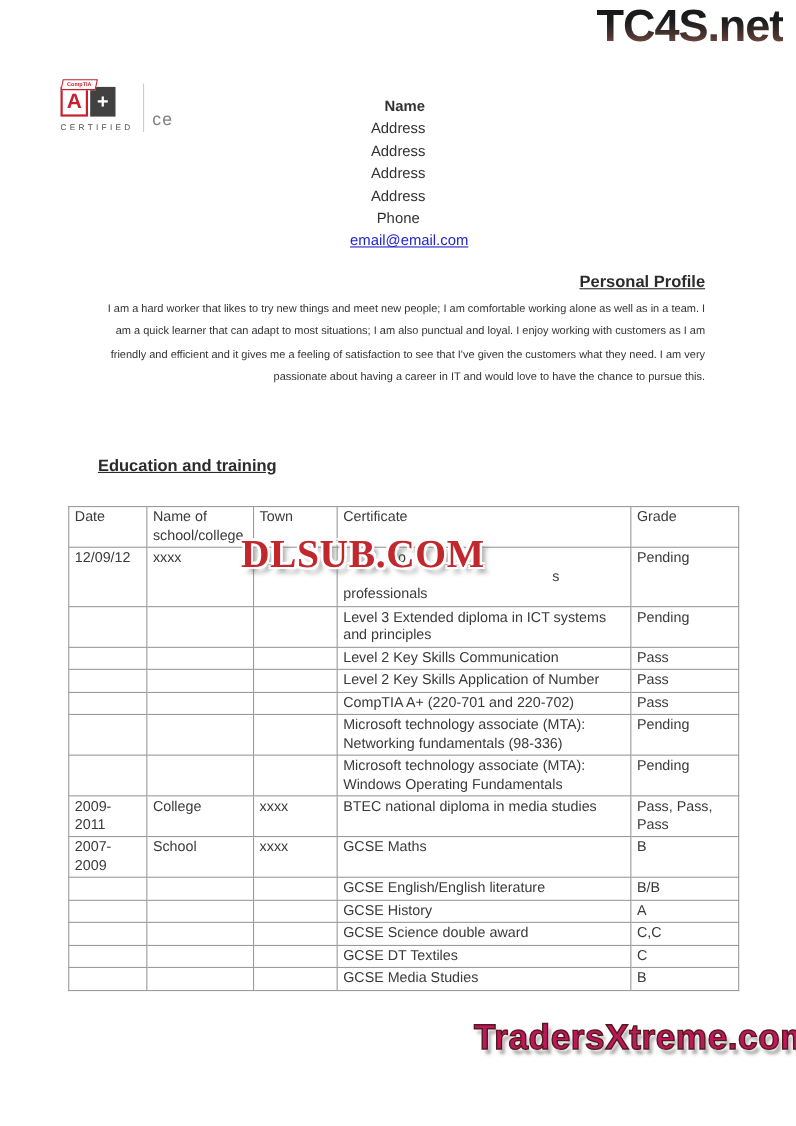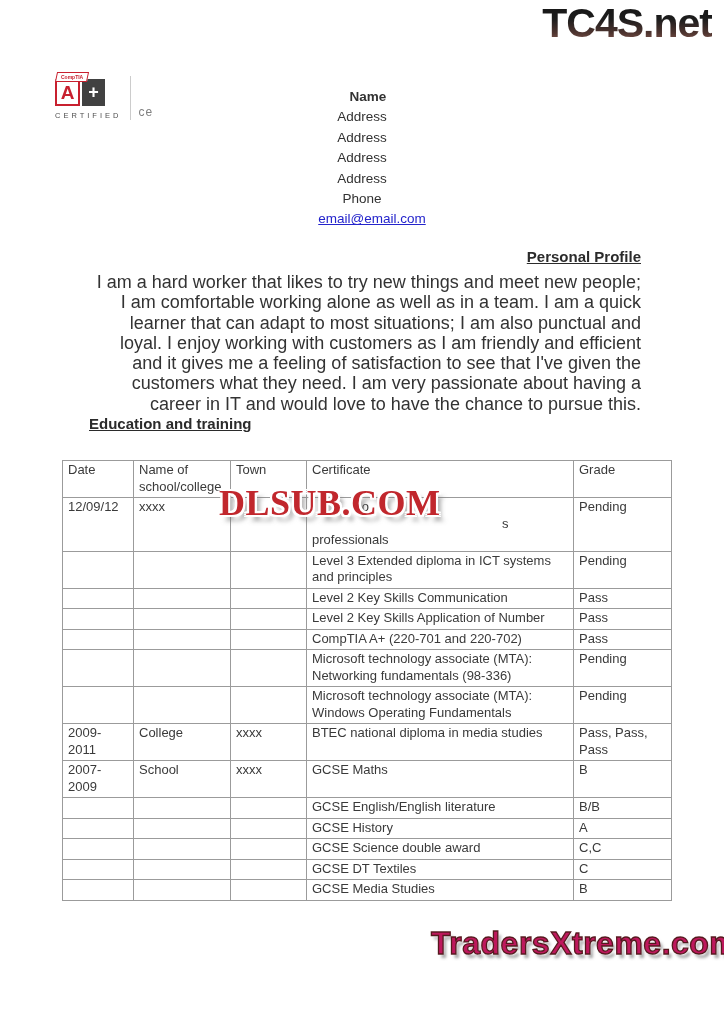--- a/index.html
+++ b/index.html
@@ -31,32 +31,32 @@
   .a-box {
     width:25px; height:27px; border:2px solid #c8202f; background:#fff; color:#c8202f;
     font-weight:bold; font-size:19px; display:flex; align-items:center; justify-content:center;
   }
   .plus-box {
     width:23px; height:27px; background:#414141; color:#fff; font-weight:bold; font-size:18px;
     display:flex; align-items:center; justify-content:center; margin-left:2px;
   }
   .certified { margin-top:5px; font-size:7.5px; letter-spacing:3px; color:#4f4f4f; white-space:nowrap; }
   .comptia-divider { width:1px; height:44px; background:#cccccc; margin:0 7px 0 9px; }
-  .ce { font-size:12px; color:#808080; padding-bottom:1px; letter-spacing:1px; }
+  .ce { font-size:16px; color:#808080; padding-bottom:1px; letter-spacing:1px; }
 
   
   .contact { position:absolute; left:0; width:100%; top:87px; text-align:center;
              font-size:13.5px; line-height:20.4px; color:#323232; }
   .contact .name { font-weight:bold;margin-left:12px; }
   .contact a { color:#2424cc; text-decoration:underline;margin-left:20px; }
 
   
   .section-heading { margin:0; font-size:15px; font-weight:bold; text-decoration:underline; color:#2b2b2b; }
   .profile-section { position:absolute; left:89px; top:248px; width:552px;text-align:right; }
-  .profile-section p { margin:7px 0 0 0; font-size:18px; line-height:20.3px; color:#333333; }
+  .profile-section p { margin:7px 0 0 0; font-size:10px; line-height:20.3px; color:#333333; }
   .education-heading-wrap { position:absolute; left:89px; top:415px; }
 
   
   .edu-table {
     position:absolute; left:62px; top:460px; width:609px;
     border-collapse:collapse; table-layout:fixed; font-size:13px; color:#3a3a3a;
   }
   .edu-table th, .edu-table td {
     border:1px solid #9b9b9b; padding:1px 5px 2px 5px; vertical-align:top;
     text-align:left; font-weight:normal; line-height:16.5px; overflow:hidden;

